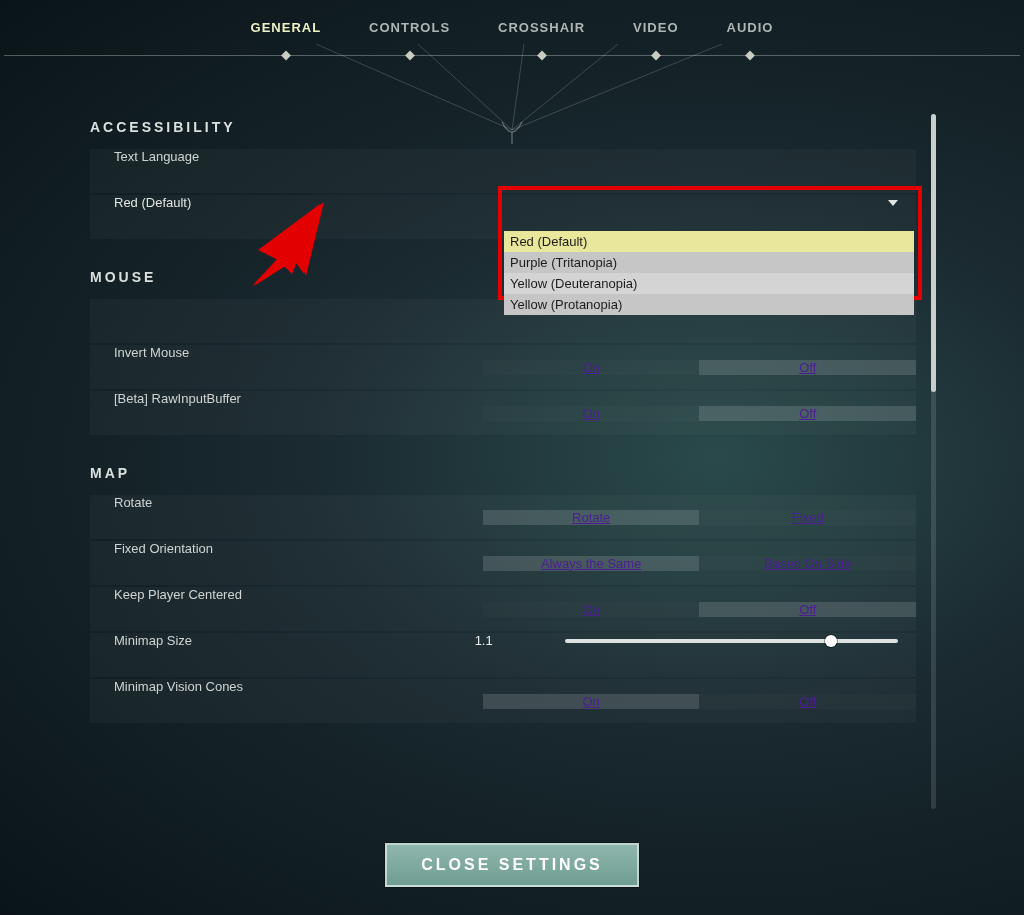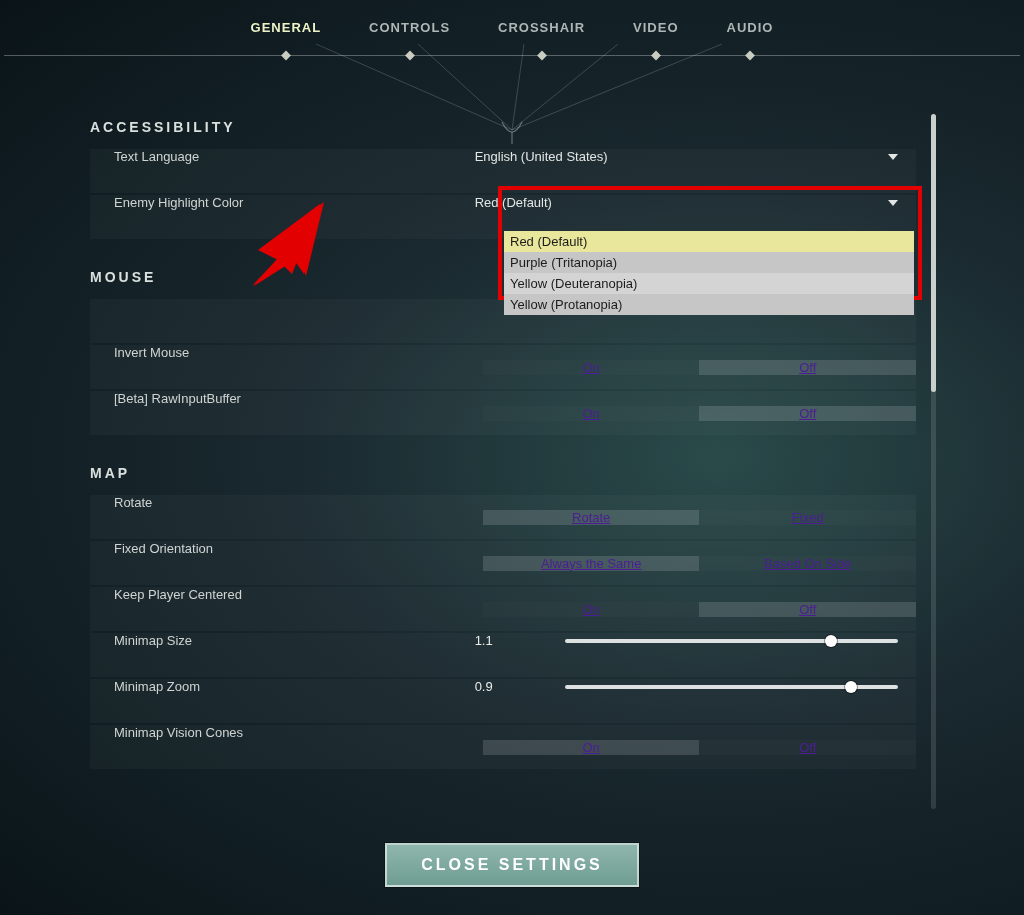--- a/index.html
+++ b/index.html
@@ -93,30 +93,23 @@
   </svg>
 </div>
 
 <div class="panel-wrap">
   <div class="panel">
 
     <div class="section-title">ACCESSIBILITY</div>
 
     <div class="row">
       <div class="label">Text Language</div>
-      <div class="control">
-        <div class="dropdown">
-          <span>English (United States)</span>
-          <span class="caret"></span>
-        </div>
-      </div>
-    </div>
-
-    <div class="row">
-      <div class="label">Enemy Highlight Color</div>
+    </div>
+
+    <div class="row">
       <div class="control">
         <div class="dropdown">
           <span>Red (Default)</span>
           <span class="caret"></span>
         </div>
       </div>
     </div>
 
     <div class="section-title" style="margin-top:30px">MOUSE</div>
 
@@ -169,29 +162,20 @@
     <div class="row">
       <div class="label">Minimap Size</div>
       <div class="control">
         <div class="slider-value">1.1</div>
         <div class="slider">
             <div class="knob" style="left:80%"></div>
           </div>
       </div>
     </div>
 
-    <div class="row">
-      <div class="label">Minimap Zoom</div>
-      <div class="control">
-        <div class="slider-value">0.9</div>
-        <div class="slider">
-            <div class="knob" style="left:86%"></div>
-          </div>
-      </div>
-    </div>
 
     <div class="row" style="padding-right:0">
       <div class="label">Minimap Vision Cones</div>
       <div class="control toggle">
         <div class="opt selected">On</div>
         <div class="opt">Off</div>
       </div>
     </div>
 
   </div>

